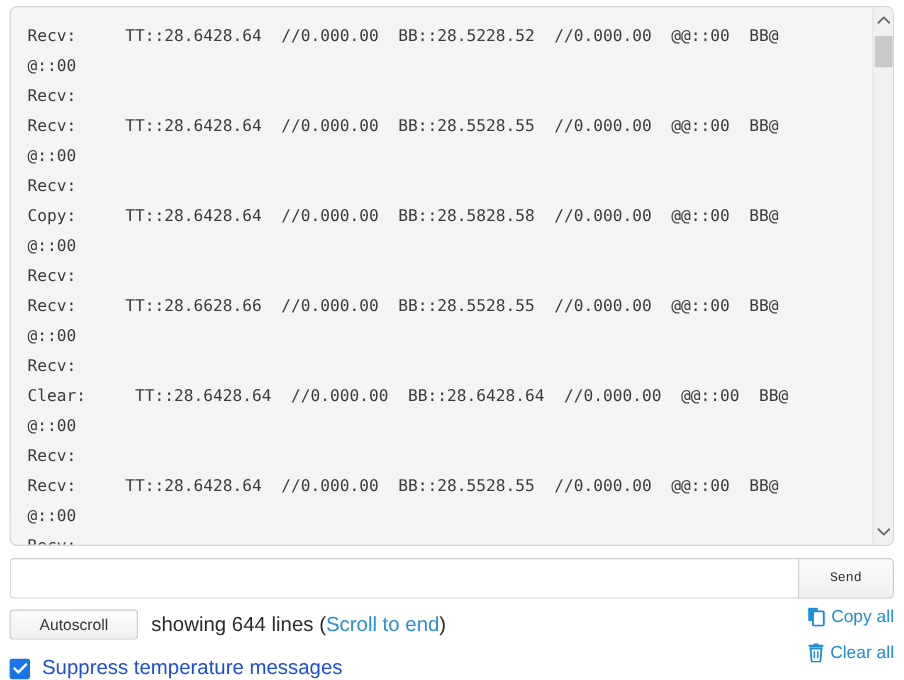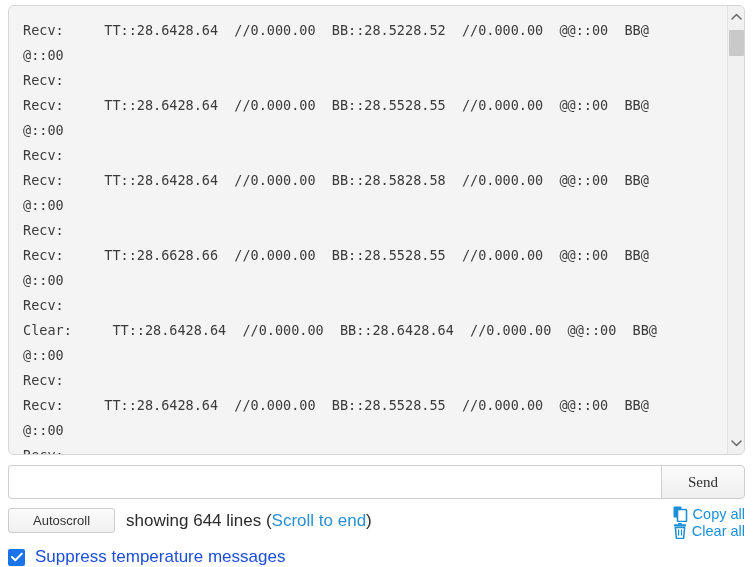--- a/index.html
+++ b/index.html
@@ -108,22 +108,22 @@
     outline: none;
   }
   .send-button {
     flex: 0 0 auto;
     min-width: 60px;
     height: 34px;
     box-sizing: border-box;
     border: 1px solid #cfcfcf;
     border-radius: 0 4px 4px 0;
     background: linear-gradient(#fbfbfb, #efefef);
-    font-family: Liberation Serif, serif;
-    font-size: 15px;
+    font-family: Liberation Mono, monospace;
+    font-size: 11px;
     color: #303030;
     cursor: pointer;
     padding: 0 26px;
   }
 
   
   .status-row {
     display: flex;
     align-items: center;
     margin-top: 9px;
@@ -167,21 +167,21 @@
     white-space: nowrap;
   }
   .action-link svg { display: block; flex: 0 0 auto; }
 
   .right-actions {
     position: absolute;
     right: 8px;
     top: 506px;
     display: flex;
     flex-direction: column;
-    gap: 1px;
+    gap: 14px;
     align-items: flex-end;
   }
 
   
   .checkbox-row {
     display: flex;
     align-items: center;
     margin-top: 14px;
     gap: 10px;
   }
@@ -210,21 +210,21 @@
 
   <div class="log-panel">
 
     <div class="log-scroll-area">
       <div class="log-line">Recv:     TT::28.6428.64  //0.000.00  BB::28.5228.52  //0.000.00  @@::00  BB@</div>
       <div class="log-line">@::00</div>
       <div class="log-line">Recv:</div>
       <div class="log-line">Recv:     TT::28.6428.64  //0.000.00  BB::28.5528.55  //0.000.00  @@::00  BB@</div>
       <div class="log-line">@::00</div>
       <div class="log-line">Recv:</div>
-      <div class="log-line">Recv:     TT::28.6428.64  //0.000.00  BB::28.5828.58  //0.000.00  @@::00  BB@</div>
+      <div class="log-line">Copy:     TT::28.6428.64  //0.000.00  BB::28.5828.58  //0.000.00  @@::00  BB@</div>
       <div class="log-line">@::00</div>
       <div class="log-line">Recv:</div>
       <div class="log-line">Recv:     TT::28.6628.66  //0.000.00  BB::28.5528.55  //0.000.00  @@::00  BB@</div>
       <div class="log-line">@::00</div>
       <div class="log-line">Recv:</div>
       <div class="log-line">Clear:     TT::28.6428.64  //0.000.00  BB::28.6428.64  //0.000.00  @@::00  BB@</div>
       <div class="log-line">@::00</div>
       <div class="log-line">Recv:</div>
       <div class="log-line">Recv:     TT::28.6428.64  //0.000.00  BB::28.5528.55  //0.000.00  @@::00  BB@</div>
       <div class="log-line">@::00</div>

